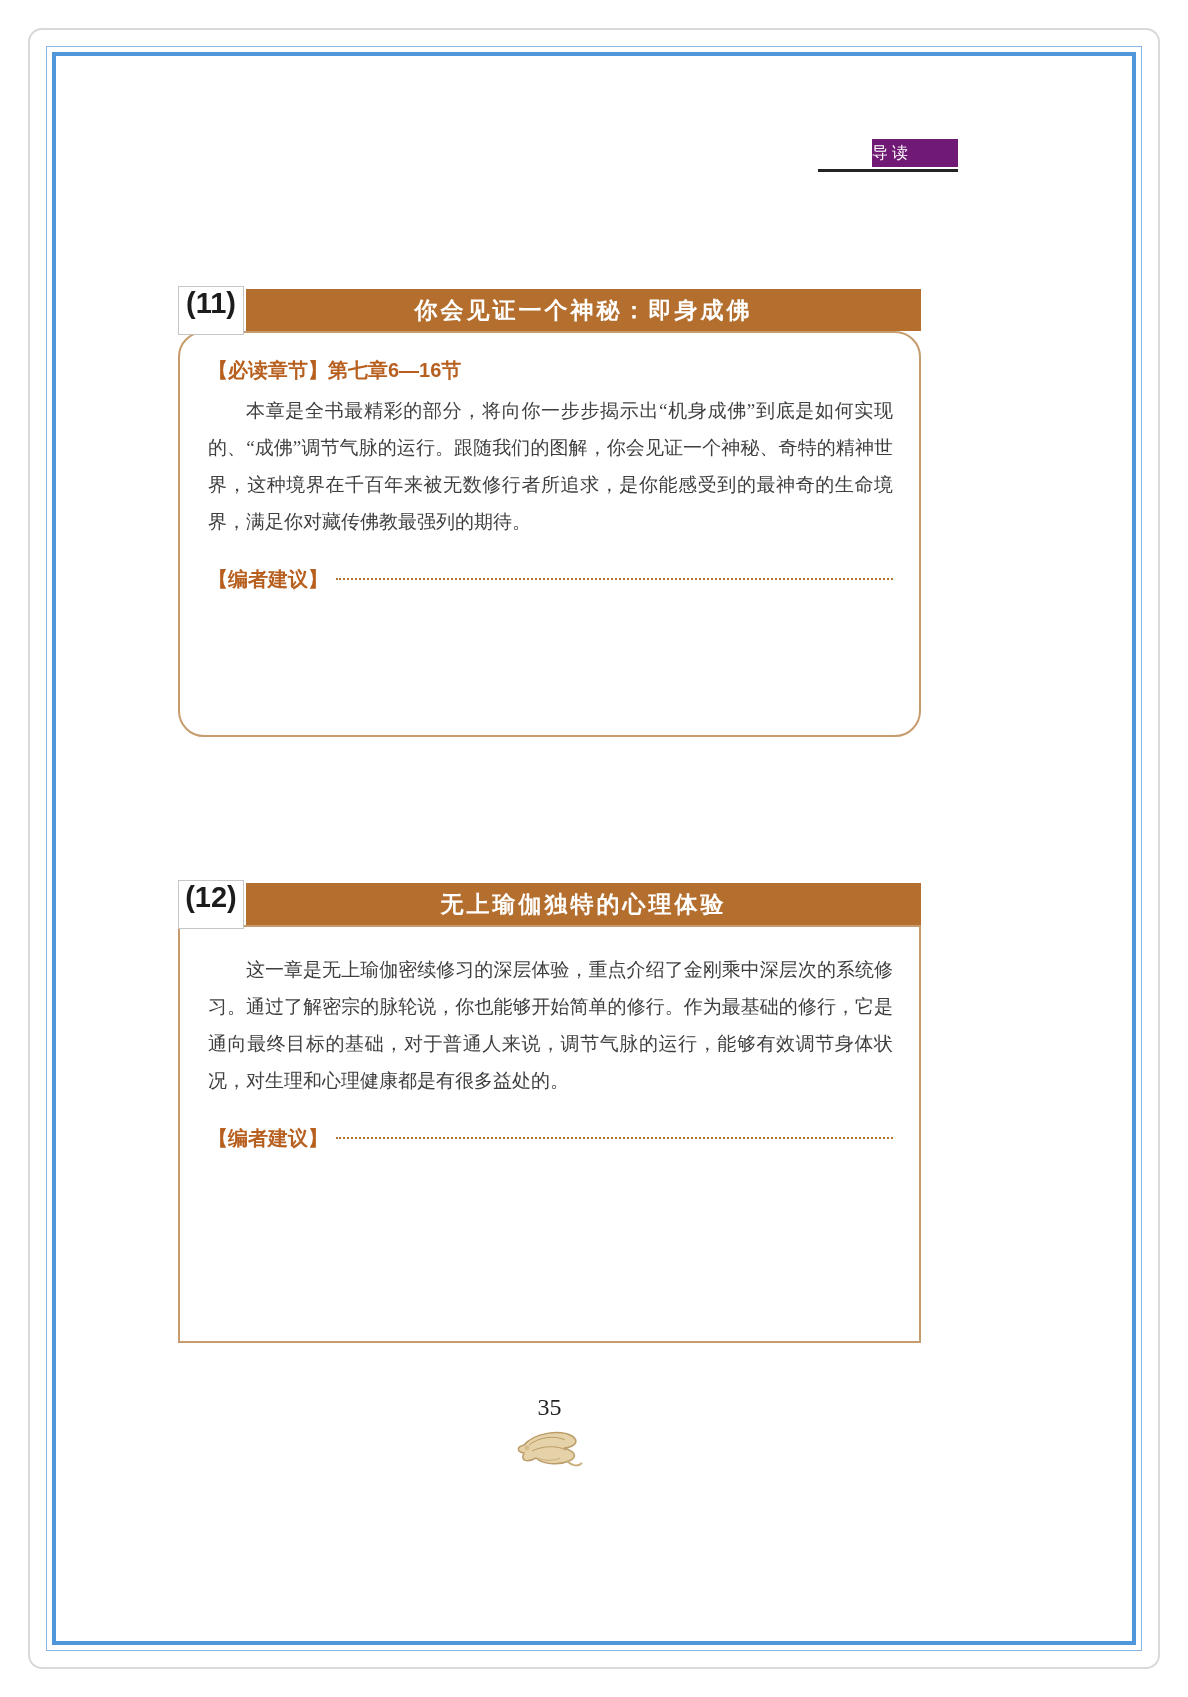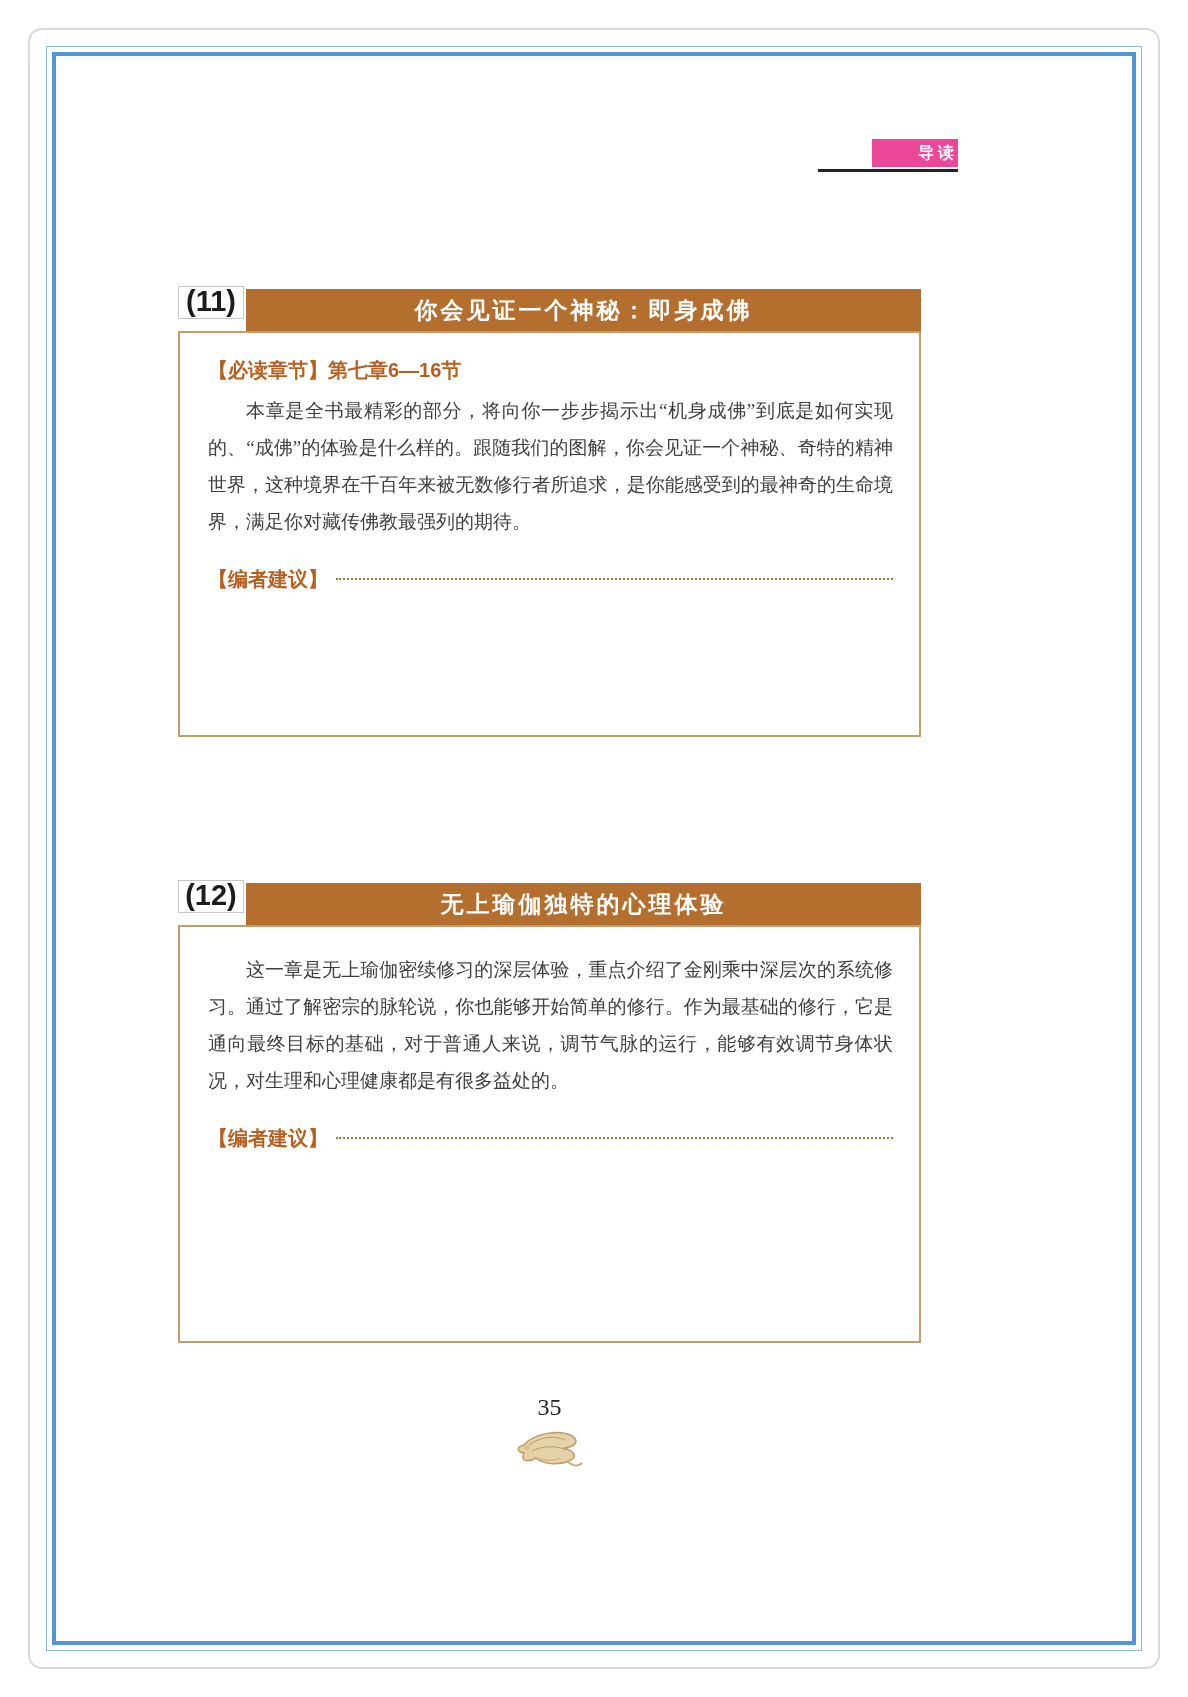--- a/index.html
+++ b/index.html
@@ -11,32 +11,32 @@
   .sheet-border{position:absolute;inset:28px;border:2px solid #d9d9d9;border-radius:14px;}
   .frame-thin{position:absolute;inset:46px;border:1px solid #8ab6e4;}
   .frame-thick{position:absolute;inset:52px;border:4px solid #4f96da;}
 
   
   .guide-tab-wrap{
     position:absolute;top:139px;left:818px;width:140px;height:30px;
     border-bottom:3px solid #232323;display:flex;justify-content:flex-end;
   }
   .guide-tab{
-    width:86px;height:28px;background:#ec4899;color:#ffffff;
+    width:86px;height:28px;background:#701a75;color:#ffffff;
     font-family:"Liberation Sans","DejaVu Sans",sans-serif;
-    font-size:16px;letter-spacing:4px;display:flex;align-items:center;justify-content:flex-end;font-weight:bold;
+    font-size:16px;letter-spacing:4px;display:flex;align-items:center;justify-content:flex-start;
   }
 
   
   .section{position:absolute;left:178px;width:743px;}
   .sec-header{display:flex;height:42px;}
   .sec-number{
-    position:relative;top:-3px;width:66px;height:33px;background:#ffffff;
+    position:relative;top:-3px;width:66px;height:49px;background:#ffffff;
     border:1px solid #c6c6c6;box-sizing:border-box;margin-right:2px;z-index:2;
-    display:flex;align-items:flex-end;justify-content:center;
+    display:flex;align-items:flex-start;justify-content:center;
     font-family:"Liberation Sans","DejaVu Sans",sans-serif;
     font-size:29px;font-weight:600;color:#1c1c1c;
   }
   .sec-bar{
     flex:1;background:#b46f2e;color:#ffffff;display:flex;align-items:center;justify-content:center;
     font-family:"Liberation Sans","DejaVu Sans",sans-serif;
     font-size:23px;font-weight:700;letter-spacing:3px;
   }
   .sec-box{
     border:2px solid #c69c6d;background:#ffffff;box-sizing:border-box;
@@ -54,21 +54,21 @@
   .para-intro{margin-bottom:26px;}
   .advice-row{display:flex;align-items:flex-start;margin:0 0 10px 0;}
   .advice-label{
     font-family:"Liberation Sans","DejaVu Sans",sans-serif;
     font-size:20px;font-weight:700;color:#b75f1e;white-space:nowrap;
   }
   .advice-dots{flex:1;height:12px;border-bottom:2px dotted #b5722e;margin-left:8px;}
 
   .sec-11{top:289px;}
   .sec-12{top:883px;}
-  .sec-11 .sec-box{height:406px;}
+  .sec-11 .sec-box{height:406px;border-radius:26px;}
   .sec-12 .sec-box{height:418px;}
 
   
   .footer{position:absolute;top:1394px;left:178px;width:743px;text-align:center;}
   .page-number{font-size:24px;color:#222222;margin:0;}
   .ornament{margin-top:2px;}
 </style>
 </head>
 <body>
 
@@ -86,21 +86,21 @@
   <div class="sec-header">
     <div class="sec-number">
       <span>(11)</span>
     </div>
     <div class="sec-bar">
       <span>你会见证一个神秘：即身成佛</span>
     </div>
   </div>
   <div class="sec-box">
     <p class="req-line"><span>【必读章节】</span><span>第七章6—16节</span></p>
-    <p class="body-para para-intro">本章是全书最精彩的部分，将向你一步步揭示出“机身成佛”到底是如何实现的、“成佛”的体验是什么样的。跟随我们的图解，你会见证一个神秘、奇特的精神世界，这种境界在千百年来被无数修行者所追求，是你能感受到的最神奇的生命境界，满足你对藏传佛教最强列的期待。</p>
+    <p class="body-para para-intro">本章是全书最精彩的部分，将向你一步步揭示出“机身成佛”到底是如何实现的、“成佛”调节气脉的运行。跟随我们的图解，你会见证一个神秘、奇特的精神世界，这种境界在千百年来被无数修行者所追求，是你能感受到的最神奇的生命境界，满足你对藏传佛教最强列的期待。</p>
     <div class="advice-row">
       <span class="advice-label">【编者建议】</span>
       <span class="advice-dots"></span>
     </div>
   </div>
 </div>
 
 <div class="section sec-12">
   <div class="sec-header">
     <div class="sec-number">

